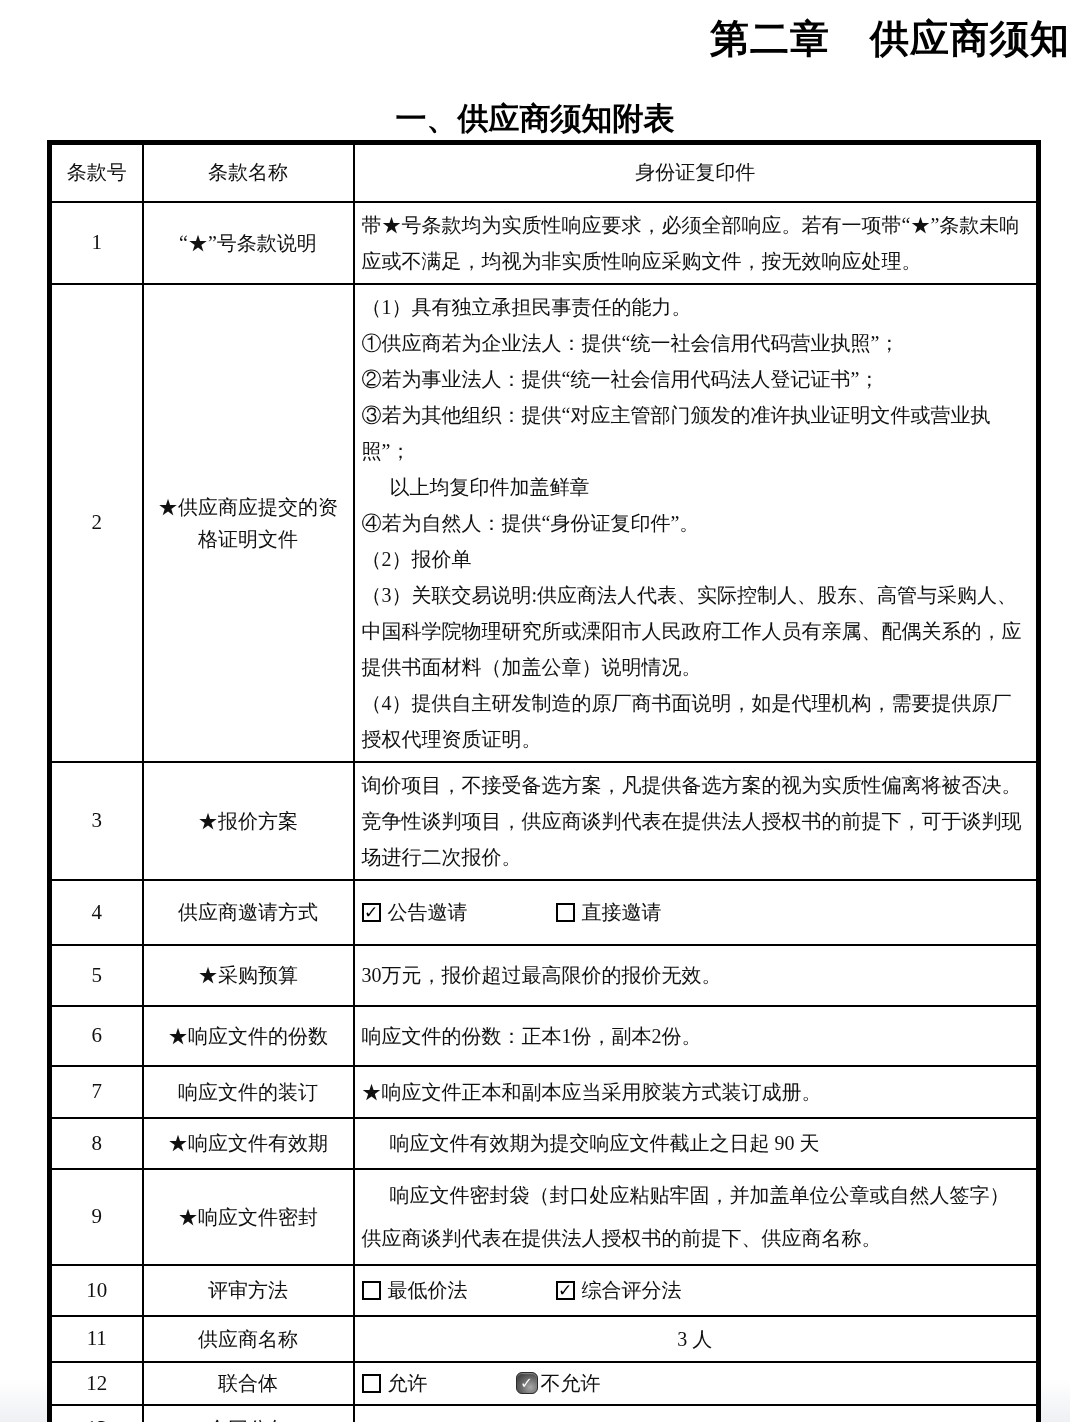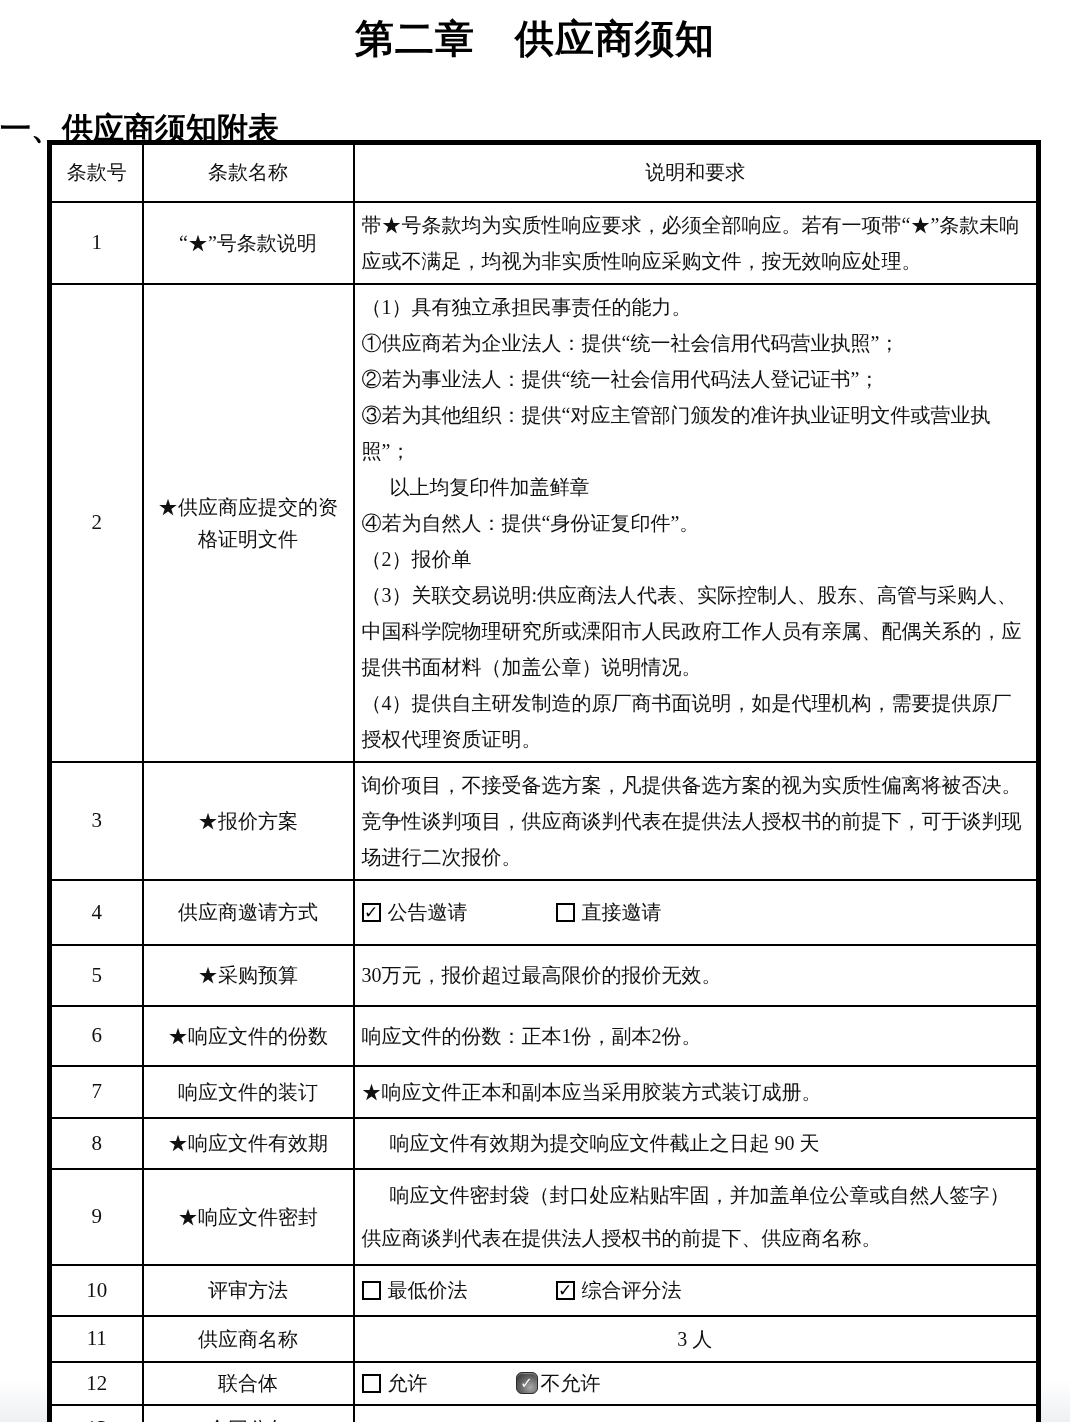--- a/index.html
+++ b/index.html
@@ -10,30 +10,30 @@
     color: #111;
     overflow: hidden;
   }
   .page {
     position: relative;
     width: 1070px; height: 1422px;
     background: linear-gradient(to bottom, #ffffff 0%, #ffffff 97%, #eef0f3 100%);
   }
   .doc-title {
     padding-top: 12px;
-    text-align: center;
+    text-align: right;
     font-family: "Liberation Sans", "DejaVu Sans", sans-serif;
     font-weight: bold;
     font-size: 39px;
     letter-spacing: 1px;
     color: #000;
   }
   .doc-subtitle {
-    margin-top: 42px;
-    text-align: left;
+    margin-top: 32px;
+    text-align: center;
     font-family: "Liberation Sans", "DejaVu Sans", sans-serif;
     font-weight: bold;
     font-size: 31px;
     color: #000;
   }
   table.clause-table {
     position: absolute;
     left: 47px; top: 140px;
     width: 989px;
     border-collapse: collapse;
@@ -114,21 +114,21 @@
   <table class="clause-table">
     <colgroup>
       <col class="c-no">
       <col class="c-name">
       <col class="c-desc">
     </colgroup>
     <thead>
       <tr>
         <th>条款号</th>
         <th>条款名称</th>
-        <th>说明和要求</th>
+        <th>身份证复印件</th>
       </tr>
     </thead>
     <tbody>
         <tr>
           <td class="col-no">1</td>
           <td class="col-name">“★”号条款说明</td>
           <td class="col-desc">
             <p>带★号条款均为实质性响应要求，必须全部响应。若有一项带“★”条款未响应或不满足，均视为非实质性响应采购文件，按无效响应处理。</p>
           </td>
         </tr>

